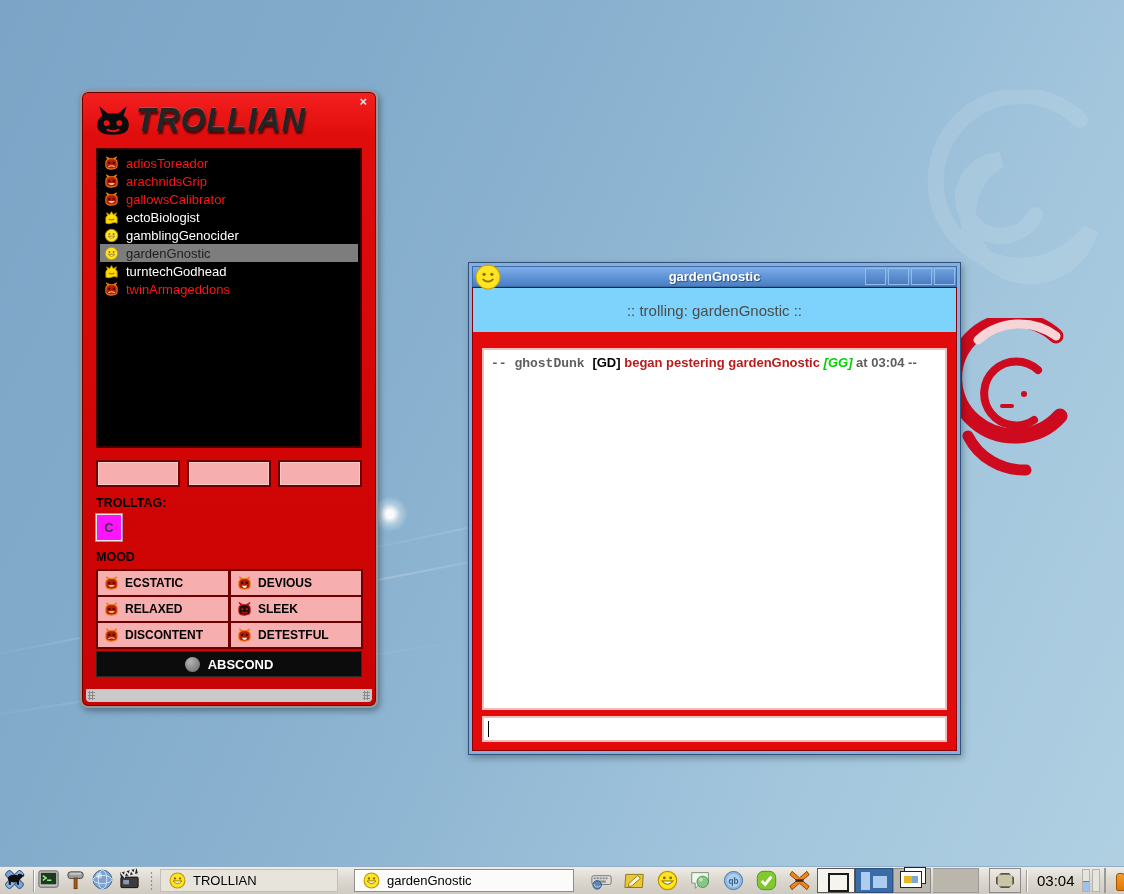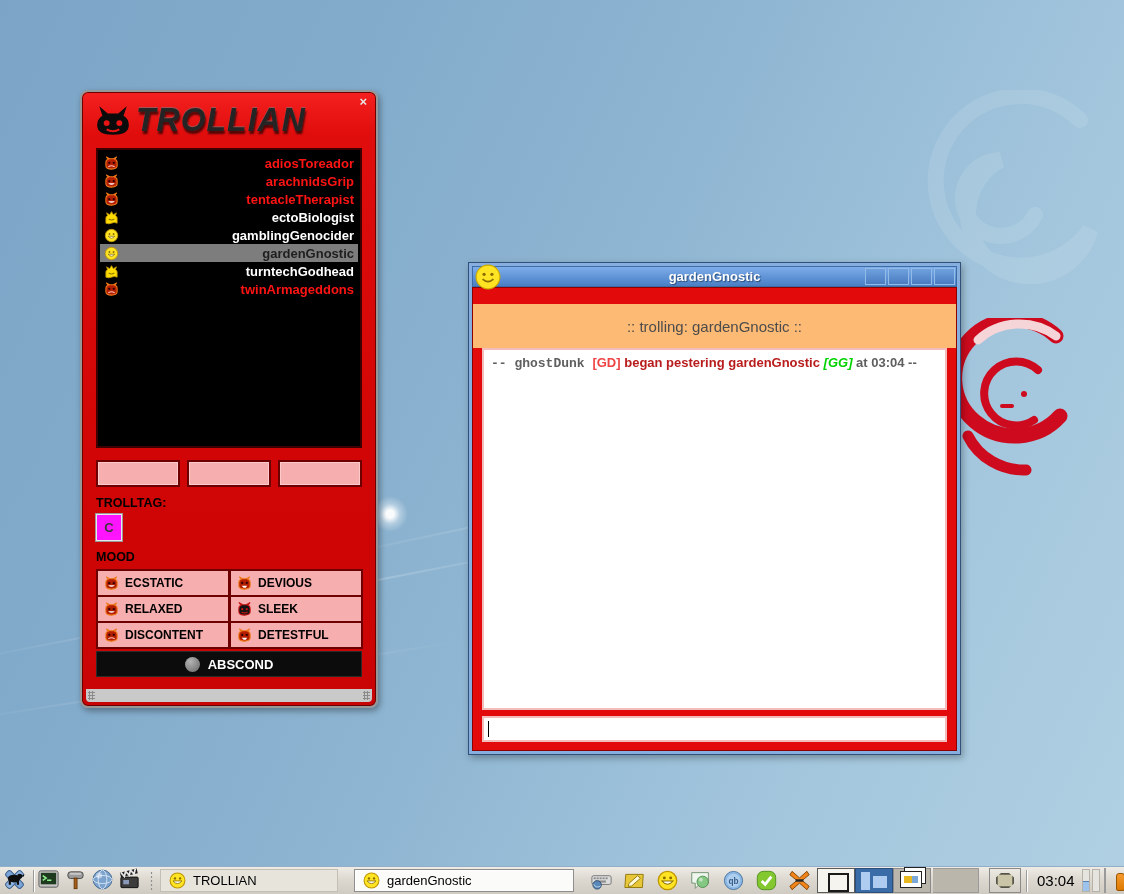--- a/index.html
+++ b/index.html
@@ -21,21 +21,21 @@
     background:linear-gradient(180deg,#f52020 0%,#e00d0d 7%,#d10505 60%,#c90404 100%);
     border:2px solid #979797; border-radius:8px; box-shadow:inset 0 0 0 1px #6a0000, 2px 3px 6px rgba(0,0,0,.35); }
   .tr-close { position:absolute; right:9px; top:3px; color:#e6e6e6; font-weight:bold; font-size:13px; line-height:13px; cursor:default; }
   .tr-menubar { display:flex; gap:18px; padding:7px 16px 0; }
   .tr-menu-item { color:#000; font-weight:bold; font-size:12.5px; letter-spacing:.3px; }
   .tr-logo { display:flex; align-items:center; padding:3px 10px 4px 12px; }
   .tr-logo svg { width:38px; height:32px; }
   .tr-logo-text { font-size:32px; font-weight:bold; font-style:italic; letter-spacing:1px; margin-left:4px;
     color:#242424; text-shadow:0 -1px 0 rgba(120,120,120,.6), 1px 2px 2px rgba(0,0,0,.65); transform:scaleY(1.04); }
   .tr-list { margin:5px 14px 0; height:300px; background:#000; border:2px solid #3c0000; padding:4px 2px; overflow:hidden; }
-  .chum-row { display:flex; align-items:center; gap:7px; height:18px; padding:0 4px; font-weight:bold; font-size:13px;justify-content:space-between; }
+  .chum-row { display:flex; align-items:center; gap:7px; height:18px; padding:0 4px; font-weight:normal; font-size:13px; }
   .state-offline { color:#ff1414; }
   .state-online  { color:#ffffff; }
   .state-selected { background:#7d7d7d; color:#1e1e1e; }
   .micon-slot { width:15px; height:15px; flex:0 0 15px; }
   .micon, .micon svg { display:block; width:100%; height:100%; }
 
   .tr-actions { display:flex; gap:7px; margin:12px 14px 0; }
   .tr-btn { flex:1; height:27px; background:#f6aeae; border:2px solid #6d0000; box-shadow:inset 0 0 0 1px #fccaca;
     color:#000; font-weight:bold; font-size:12px; display:flex; align-items:center; justify-content:center; }
   .tr-label { margin:9px 14px 0; color:#000; font-weight:bold; font-size:12.5px; }
@@ -61,22 +61,22 @@
     background:#86afe0; border:1px solid #31517a; padding:3px; box-shadow:2px 3px 7px rgba(0,0,0,.3); }
   .chat-titlebar { position:relative; height:21px; background:linear-gradient(180deg,#7fadea 0%,#5f93d6 55%,#4b7fc4 100%);
     border:1px solid #3d6ba5; display:flex; align-items:center; }
   .title-icon { position:absolute; left:2px; top:-3px; width:26px; height:26px; z-index:2; }
   .title-icon svg { width:100%; height:100%; }
   .chat-title { flex:1; text-align:center; color:#fff; font-weight:bold; font-size:13px; text-shadow:1px 1px 1px #2c4d78; }
   .title-btns { position:absolute; right:1px; top:1px; bottom:1px; display:flex; gap:2px; align-items:center; }
   .tbtn { width:21px; height:17px; background:linear-gradient(180deg,#6fa0de,#4a7cc0); border:1px solid #93bbe8;
     color:#f0f5ff; font-size:11px; font-weight:bold; display:flex; align-items:center; justify-content:center; line-height:10px; }
   .chat-body { position:relative; height:calc(100% - 21px); background:#e20a0a; border:1px solid #8c0000; }
-  .chat-header { height:44px; background:#fdba74; display:flex; align-items:center; justify-content:center;
-    color:#4c4c4c; font-size:15px;margin-top:16px; }
+  .chat-header { height:44px; background:#7dd3fc; display:flex; align-items:center; justify-content:center;
+    color:#4c4c4c; font-size:15px; }
   .chat-log { position:absolute; left:9px; right:9px; top:60px; bottom:40px; background:#fff; border:2px solid #f3bdbd;
     padding:5px 7px; font-weight:bold; font-size:13px; line-height:16px; overflow:hidden; }
   .chat-input { position:absolute; left:9px; right:9px; bottom:8px; height:26px; background:#fff; border:2px solid #f3bdbd; }
   .chat-caret { position:absolute; left:4px; top:3px; width:1px; height:16px; background:#000; }
 
   
   .taskbar { position:absolute; left:0; right:0; bottom:0; height:28px; z-index:10;
     background:linear-gradient(180deg,#efece6 0%,#ddd9d1 45%,#cfcbc2 100%); border-top:1px solid #93aec9;
     display:flex; align-items:center; padding:0 3px; gap:2px; }
   .vsep { width:1px; height:22px; background:#9a9a9a; box-shadow:1px 0 0 #fff; margin:0 3px; flex:0 0 1px; }
@@ -193,21 +193,21 @@
           <span class="micon-slot">
             <span class="micon">
               <svg viewBox="0 0 16 16">
                 <path d="M2,7 Q2,4 4.5,3.5 L2.5,1 L6,3 L10,3 L13.5,1 L11.5,3.5 Q14,4 14,7 L14,10.5 Q14,14 8,14 Q2,14 2,10.5 Z" fill="#b31d00" stroke="#f07a1a" stroke-width="1.1"></path>
                 <circle cx="5.6" cy="7.6" r="1.2" fill="#2e0000"></circle>
                 <circle cx="10.4" cy="7.6" r="1.2" fill="#2e0000"></circle>
                 <path d="M4.4,9.8 Q8,13.2 11.6,9.8 Z" fill="#ffffff"></path>
               </svg>
             </span>
           </span>
-          <span>tentacleTherapist</span>
+          <span>gallowsCalibrator</span>
         </div>
         <div class="chum-row state-online">
           <span class="micon-slot">
             <span class="micon">
               <svg viewBox="0 0 16 16">
                 <path d="M2,14 L2,8.5 Q2,6.6 3.8,6.2 L2.8,3 L6,5 L8,1.8 L10,5 L13.2,3 L12.2,6.2 Q14,6.6 14,8.5 L14,14 Q11,12.6 8,14 Q5,15.4 2,14 Z" fill="#ffdc00" stroke="#bf9600" stroke-width="0.9"></path>
                 <path d="M5,9.4 Q8,11.8 11,9.4" stroke="#8a6d00" stroke-width="1.1" fill="none"></path>
               </svg>
             </span>
           </span>
@@ -378,21 +378,21 @@
 
       <span class="tbtn"></span>
           <span class="tbtn"></span>
           <span class="tbtn"></span>
           <span class="tbtn"></span>
         </span>
     </div>
     <div class="chat-body">
       <div class="chat-header">:: trolling: gardenGnostic ::</div>
       <div class="chat-log">
-          <div><span style="color: rgb(95, 95, 95); font-family: Liberation Mono, monospace;">-- ghostDunk </span><span style="color: #ef4444;">[GD]</span><span style="color: #b91c1c;"> began pestering gardenGnostic </span><span style="color: rgb(0, 211, 0); font-style: italic;">[GG]</span><span style="color: rgb(95, 95, 95);"> at 03:04 --</span></div>
+          <div><span style="color: rgb(95, 95, 95); font-family: Liberation Mono, monospace;">-- ghostDunk </span><span style="color: #000000;">[GD]</span><span style="color: #b91c1c;"> began pestering gardenGnostic </span><span style="color: rgb(0, 211, 0); font-style: italic;">[GG]</span><span style="color: rgb(95, 95, 95);"> at 03:04 --</span></div>
         </div>
       <div class="chat-input">
         <span class="chat-caret"></span>
       </div>
     </div>
   </div>
 
   <div class="taskbar">
     <span id="launchers" style="display:flex;align-items:center;">
         <span class="launcher">

